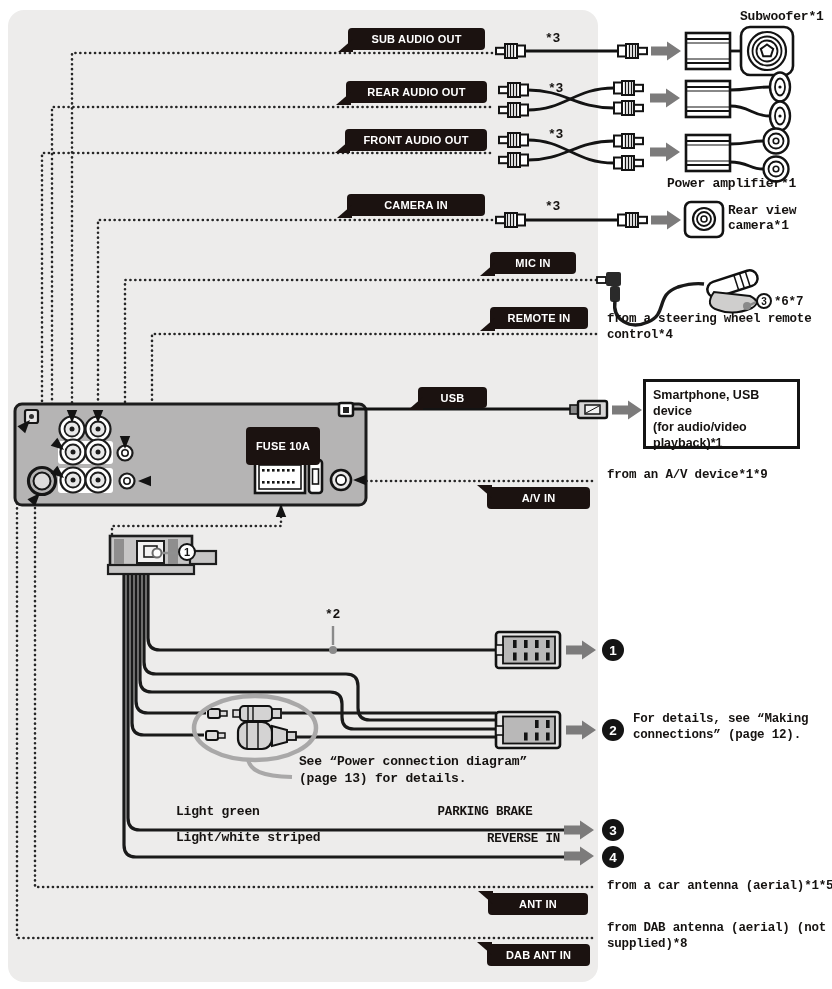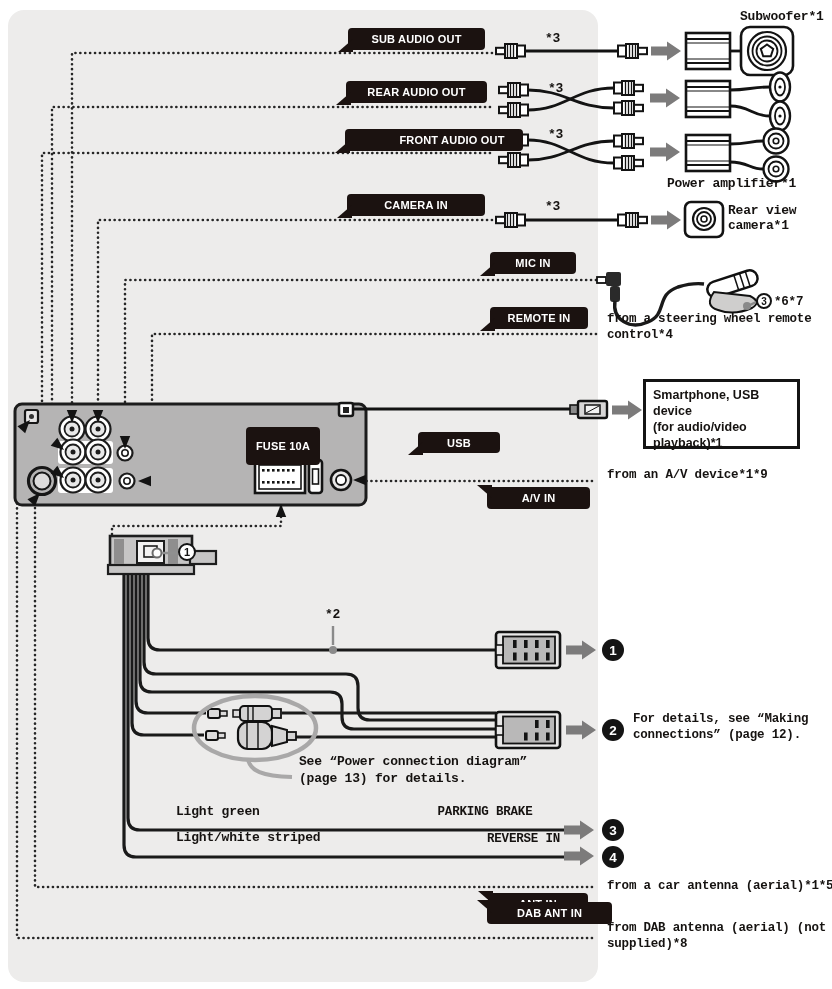--- a/index.html
+++ b/index.html
@@ -310,42 +310,42 @@
       </g>
     </g>
   </svg>
 
   <div class="port tail-d" style="left:348px;top:28px;width:137px;height:22px;">
       <span>SUB AUDIO OUT</span>
     </div>
   <div class="port tail-d" style="left:346px;top:81px;width:141px;height:22px;">
       <span>REAR AUDIO OUT</span>
     </div>
-  <div class="port tail-d" style="left:345px;top:129px;width:142px;height:22px;padding-left:36px;">
+  <div class="port tail-d" style="left:345px;top:129px;width:142px;height:22px;">
       <span>FRONT AUDIO OUT</span>
     </div>
   <div class="port tail-d" style="left:347px;top:194px;width:138px;height:22px;">
       <span>CAMERA IN</span>
     </div>
   <div class="port tail-d" style="left:490px;top:252px;width:86px;height:22px;">
       <span>MIC IN</span>
     </div>
   <div class="port tail-d" style="left:490px;top:307px;width:98px;height:22px;">
       <span>REMOTE IN</span>
     </div>
-  <div class="port tail-d" style="left:418px;top:387px;width:82px;height:21px;margin-top:45px;">
+  <div class="port tail-d" style="left:418px;top:387px;width:69px;height:21px;">
       <span>USB</span>
     </div>
   <div class="port tail-u" style="left:487px;top:487px;width:103px;height:22px;text-align:center;">
       <span>A/V IN</span>
     </div>
   <div class="port tail-u" style="left:488px;top:893px;width:100px;height:22px;">
       <span>ANT IN</span>
     </div>
-  <div class="port tail-u" style="left:487px;top:902px;width:125px;height:22px;">
+  <div class="port tail-u" style="left:487px;top:944px;width:103px;height:22px;">
       <span>DAB ANT IN</span>
     </div>
   <div class="port" style="left:246px;top:427px;width:74px;height:38px;">
       <span>FUSE 10A</span>
     </div>
 
   <div class="t f13" style="left:740px;top:9px;">Subwoofer*1</div>
   <div class="t f13" style="left:667px;top:176px;">Power amplifier*1</div>
   <div class="t f13" style="left:728px;top:203px;">Rear view</div>
   <div class="t f13" style="left:728px;top:218px;">camera*1</div>

